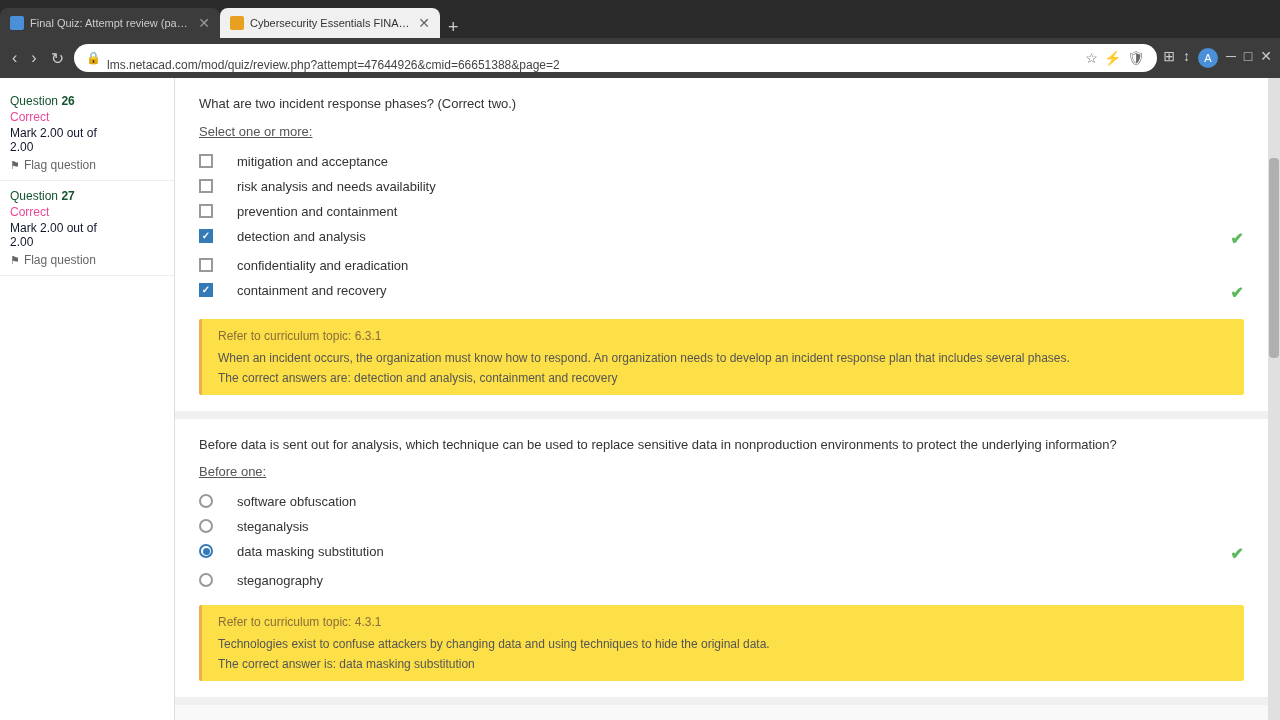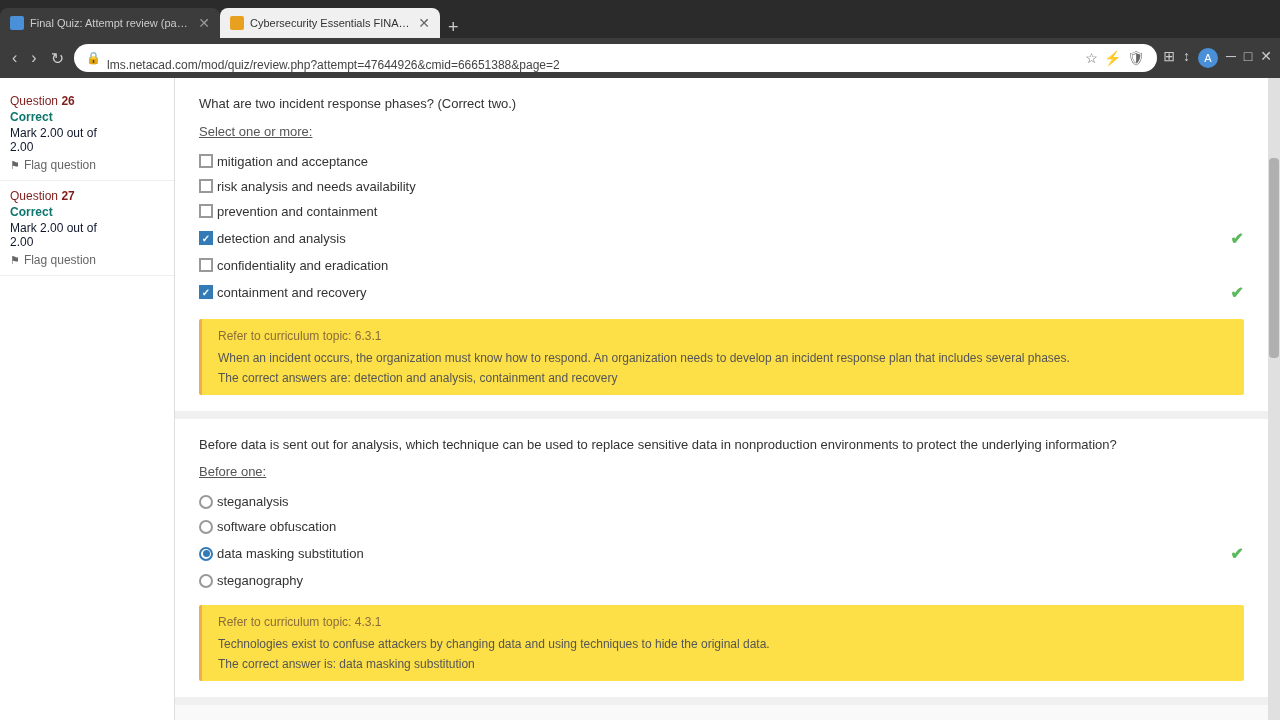--- a/index.html
+++ b/index.html
@@ -29,35 +29,35 @@
 
     
     .scrollbar-track { width: 12px; background: #e0e0e0; }
     .scrollbar-thumb { width: 10px; margin: 1px; background: #b0b0b0; border-radius: 4px; height: 200px; margin-top: 80px; }
 
     .main-layout { display: flex; flex: 1; overflow: hidden; }
 
     
     .sidebar { width: 175px; background: white; border-right: 1px solid #ddd; padding: 8px 0; flex-shrink: 0; }
     .sidebar-question-block { padding: 8px 10px; border-bottom: 1px solid #eee; }
-    .q-label { font-size: 12px; color: #7f1d1d; }
-    .q-status { font-size: 12px; color: #0f766e; font-weight: bold; margin: 2px 0; }
+    .q-label { font-size: 12px; color: #14532d; }
+    .q-status { font-size: 12px; color: #ec4899; font-weight: normal; margin: 2px 0; }
     .q-mark { font-size: 12px; color: #0f172a; margin: 2px 0; }
     .q-flag { display: flex; align-items: center; gap: 4px; font-size: 12px; color: #666; margin-top: 4px; cursor: pointer; }
     .flag-icon { font-size: 11px; }
 
     
     .questions-area { flex: 1; overflow-y: auto; background: #f9f9f9; padding: 0; }
 
     .question-block { background: white; margin: 0; border-bottom: 8px solid #f0f0f0; padding: 16px 24px; }
 
     .question-text { font-size: 13px; color: #333; margin-bottom: 10px; line-height: 1.5; }
     .select-label { font-size: 13px; color: #555; margin-bottom: 10px; text-decoration: underline; }
 
-    .option-row { display: flex; align-items: center; padding: 5px 0; gap: 4px; }
+    .option-row { display: flex; padding: 5px 0; gap: 24px; }
     .option-label { font-size: 13px; color: #333; }
     .check-icon { margin-left: auto; color: #5cb85c; font-size: 16px; font-weight: bold; }
 
     .feedback-box { background: #fde047; border-left: 3px solid #f0ad4e; padding: 10px 16px; margin-top: 12px; border-radius: 2px; }
     .feedback-topic { font-size: 12px; color: #8a6d3b; margin-bottom: 6px; }
     .feedback-text { font-size: 12px; color: #555; line-height: 1.5; margin-bottom: 4px; }
     .feedback-answer { font-size: 12px; color: #555; }
 
     
     .cb-checked { width: 14px; height: 14px; border: 2px solid #337ab7; background: #337ab7; display: inline-flex; align-items: center; justify-content: center; flex-shrink: 0; }
@@ -191,26 +191,26 @@
             <div class="feedback-answer">The correct answers are: detection and analysis, containment and recovery</div>
           </div>
         </div>
 
         <div class="question-block">
           <div class="question-text">Before data is sent out for analysis, which technique can be used to replace sensitive data in nonproduction environments to protect the underlying information?</div>
           <div class="select-label">Before one:</div>
 
           <div class="option-row">
             <span class="rb-unchecked"></span>
+            <span class="option-label">software obfuscation</span>
+          </div>
+
+          <div class="option-row">
+            <span class="rb-unchecked"></span>
             <span class="option-label">steganalysis</span>
-          </div>
-
-          <div class="option-row">
-            <span class="rb-unchecked"></span>
-            <span class="option-label">software obfuscation</span>
           </div>
 
           <div class="option-row">
             <span class="rb-checked"></span>
             <span class="option-label">data masking substitution</span>
             <span class="check-icon">✔</span>
           </div>
 
           <div class="option-row">
             <span class="rb-unchecked"></span>

